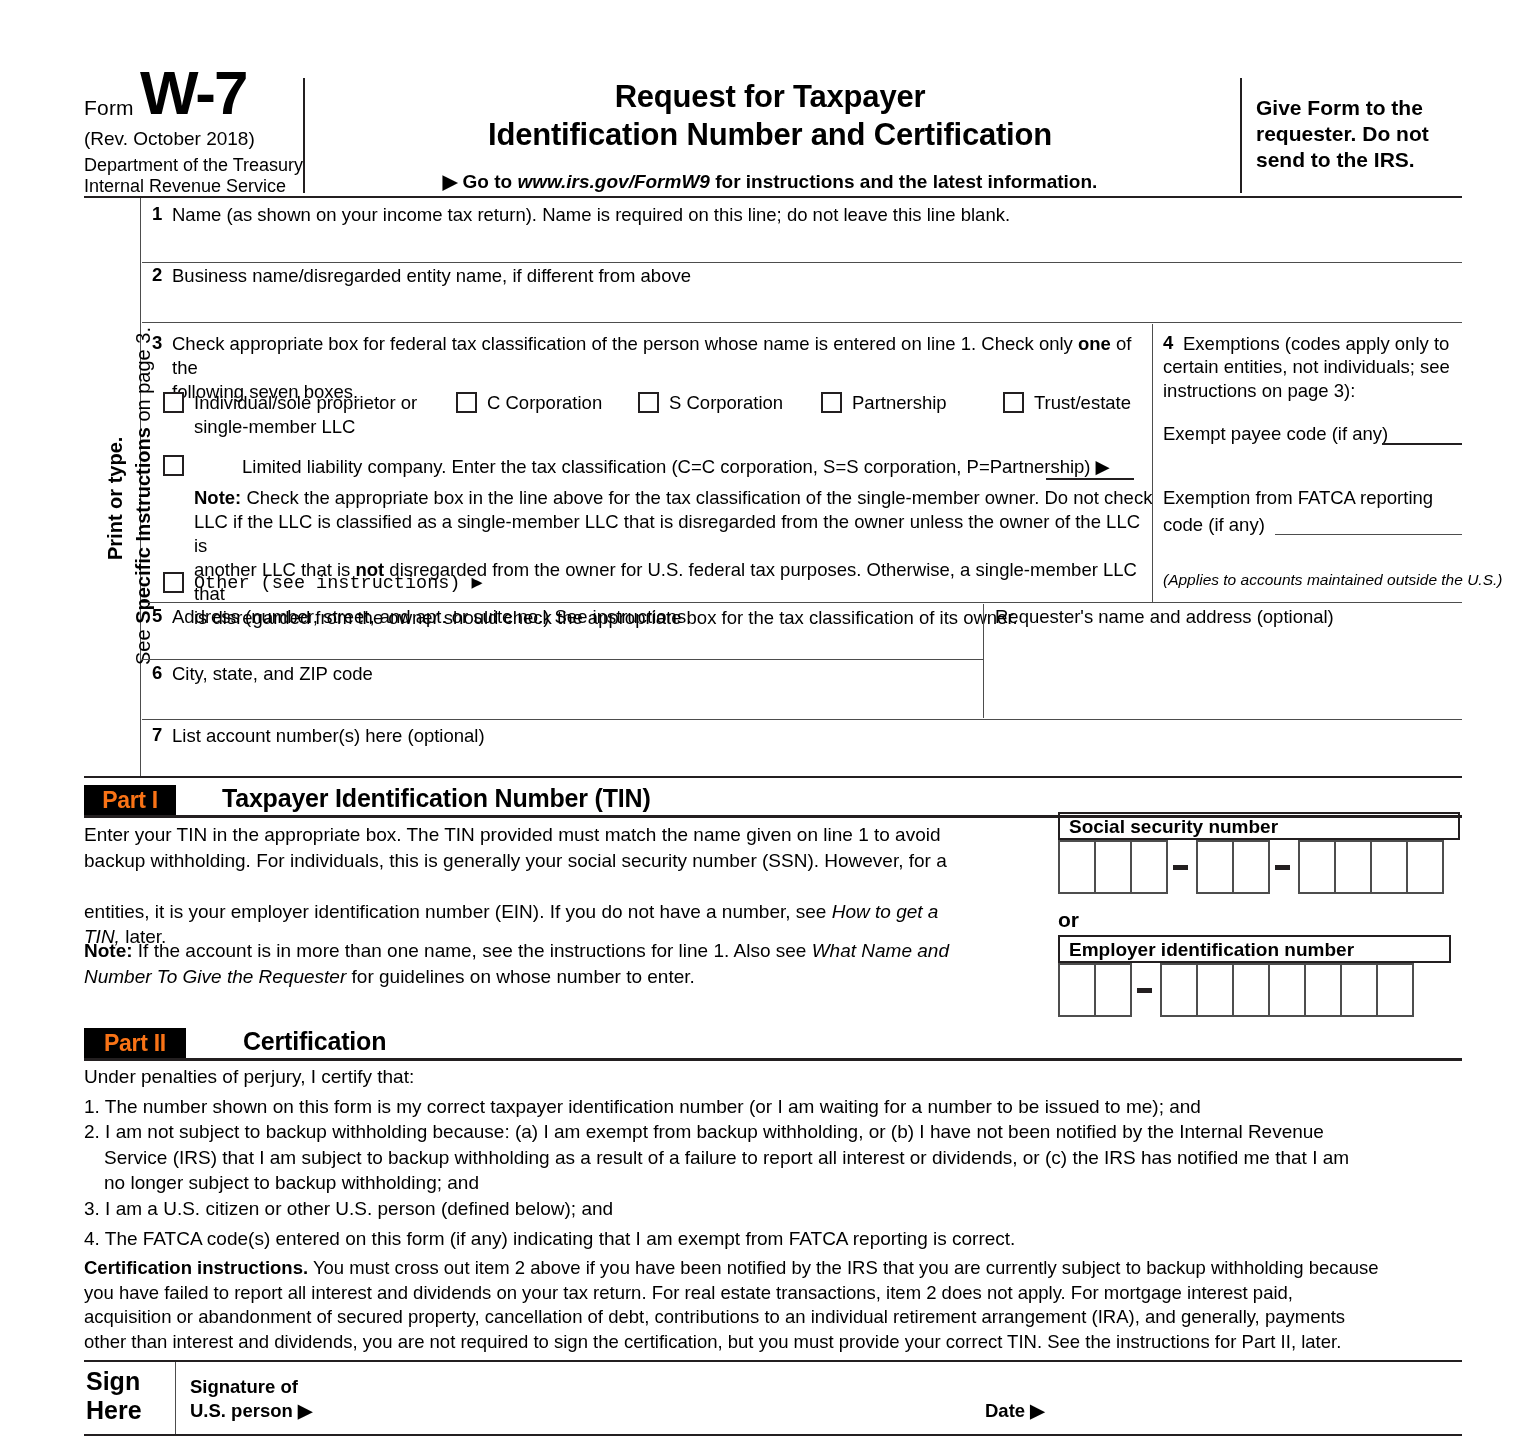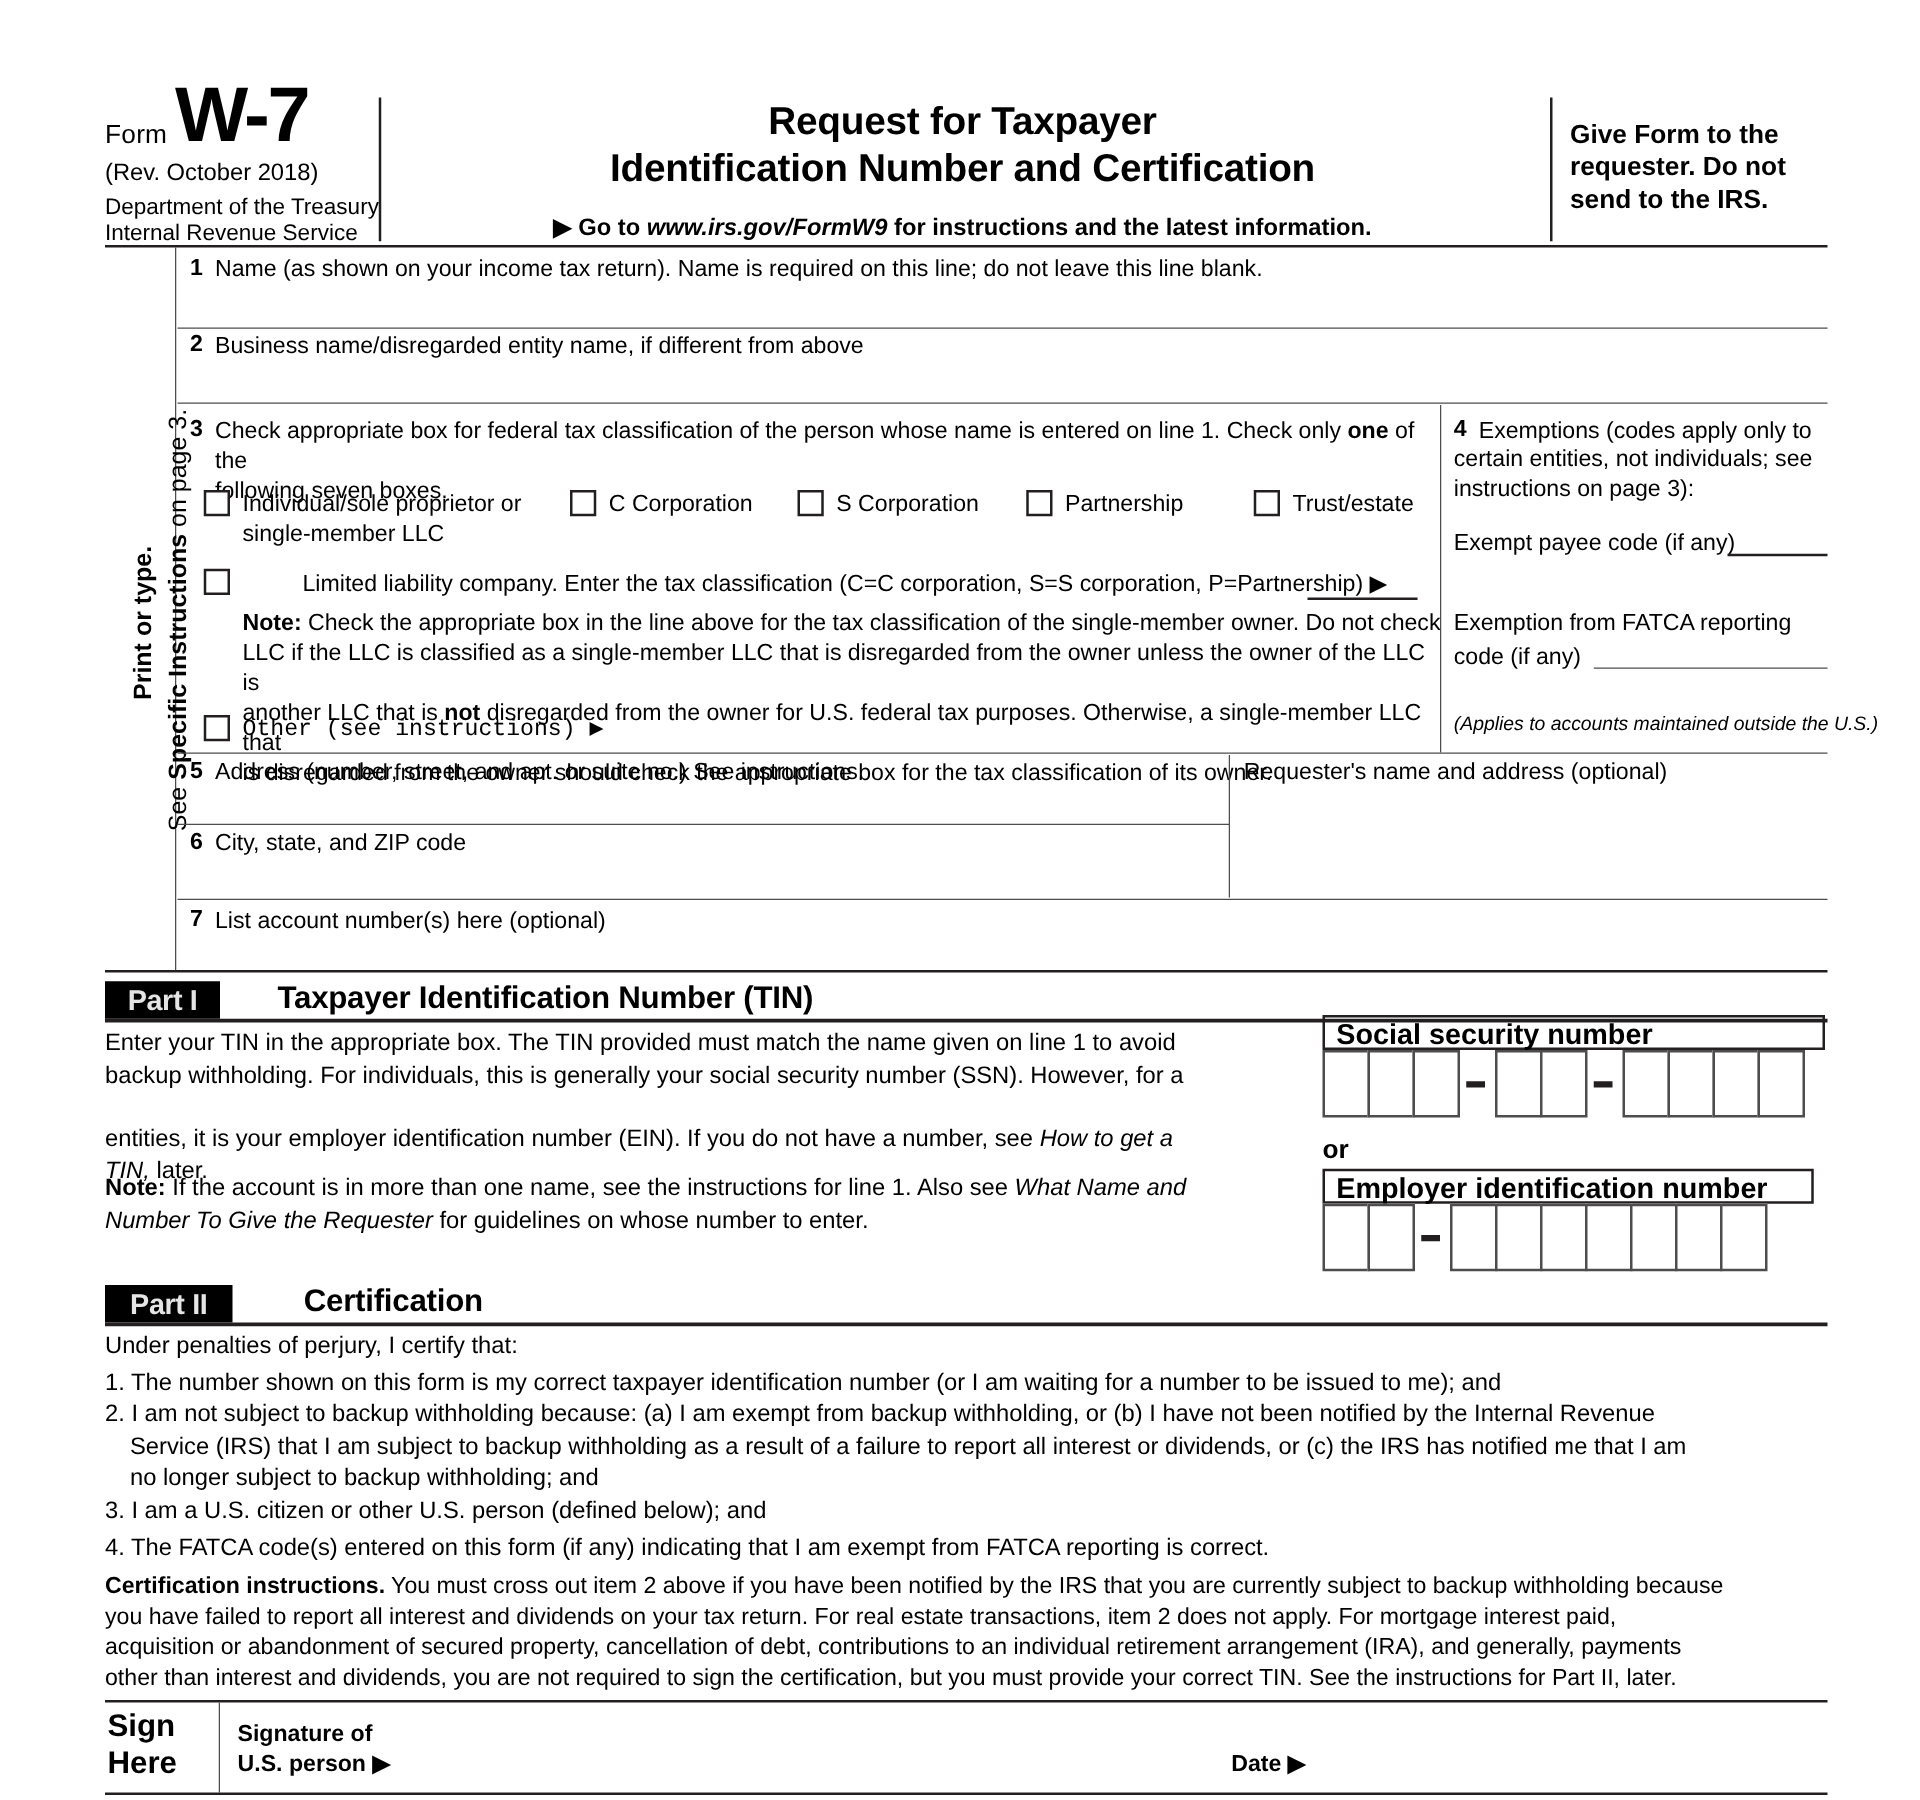--- a/index.html
+++ b/index.html
@@ -125,21 +125,21 @@
     box-sizing: border-box;
   }
 
   
   .ul { position: absolute; height: 2px; background: #231f20; }
 
   
   .part-tag {
     position: absolute;
     background: #000;
-    color: #e5e5e5;
+    color: #f97316;
     font-weight: bold;
     font-size: 23px;
     text-align: center;
     line-height: 30px;
     letter-spacing: -0.3px;
   }
   .part-title {
     position: absolute;
     font-size: 25px;
     font-weight: bold;
@@ -159,21 +159,21 @@
     position: absolute;
     font-size: 19px;
     line-height: 25.5px;
   }
 
   
   .tin-caption-box {
     position: absolute;
     border: 2px solid #231f20;
     box-sizing: border-box;
-    font-size: 23px;
+    font-size: 19px;
     font-weight: bold;
     padding-left: 9px;
     line-height: 26px;
   }
   .tin-cells { position: absolute; display: flex; }
   .tin-cell {
     width: 38px; height: 54px;
     border: 2px solid #4d4d4d;
     box-sizing: border-box;
     margin-right: -2px;

